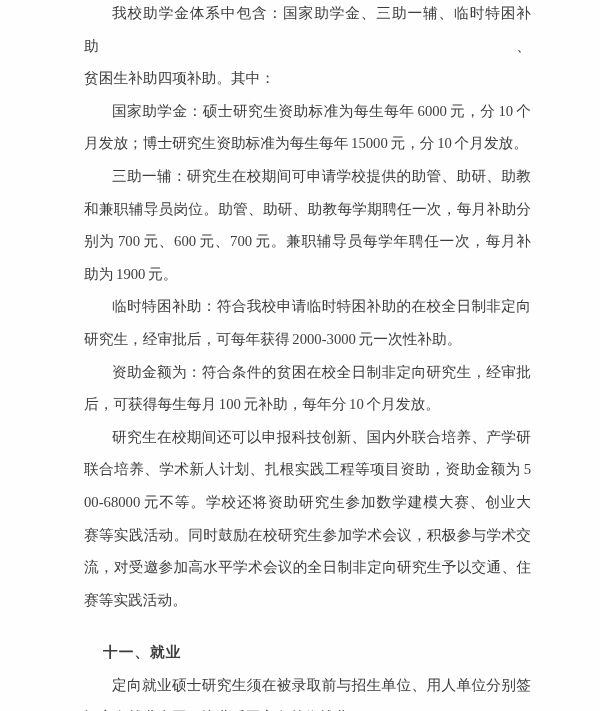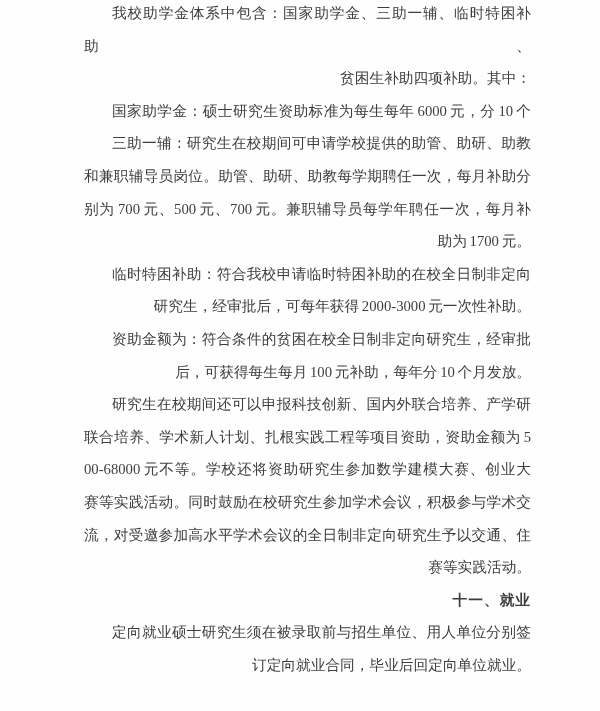--- a/index.html
+++ b/index.html
@@ -22,48 +22,50 @@
     left:84px;
     top:-3px;
     width:447px;
     font-size:14.7px;
     line-height:32.6px;
     color:var(--text-color);
     word-spacing:-1px;
   }
   .ln{
     white-space:nowrap;
-    text-align:right;
+    text-align:left;
   }
   .ln.justify{
     white-space:normal;
     text-align:justify;
     text-align-last:justify;
   }
   .ln.indent{
     text-indent:28px;
   }
   .ln.heading{
     font-weight:bold;
     text-indent:19px;
     letter-spacing:1px;
+    margin-top:20px;
   }
 </style>
 </head>
 <body>
 
 <div class="page">
   <div class="doc-body" id="doc-body">
       <div class="ln indent justify">我校助学金体系中包含：国家助学金、三助一辅、临时特困补助、</div>
       <div class="ln">贫困生补助四项补助。其中：</div>
       <div class="ln indent justify">国家助学金：硕士研究生资助标准为每生每年 6000 元，分 10 个</div>
+      <div class="ln">月发放；博士研究生资助标准为每生每年 15000 元，分 10 个月发放。</div>
       <div class="ln indent justify">三助一辅：研究生在校期间可申请学校提供的助管、助研、助教</div>
       <div class="ln justify">和兼职辅导员岗位。助管、助研、助教每学期聘任一次，每月补助分</div>
-      <div class="ln justify">别为 700 元、500 元、700 元。兼职辅导员每学年聘任一次，每月补</div>
-      <div class="ln">助为 1700 元。</div>
+      <div class="ln justify">别为 700 元、600 元、700 元。兼职辅导员每学年聘任一次，每月补</div>
+      <div class="ln">助为 1900 元。</div>
       <div class="ln indent justify">临时特困补助：符合我校申请临时特困补助的在校全日制非定向</div>
       <div class="ln">研究生，经审批后，可每年获得 2000-3000 元一次性补助。</div>
       <div class="ln indent justify">资助金额为：符合条件的贫困在校全日制非定向研究生，经审批</div>
       <div class="ln">后，可获得每生每月 100 元补助，每年分 10 个月发放。</div>
       <div class="ln indent justify">研究生在校期间还可以申报科技创新、国内外联合培养、产学研</div>
       <div class="ln justify">联合培养、学术新人计划、扎根实践工程等项目资助，资助金额为 5</div>
       <div class="ln justify">00-68000 元不等。学校还将资助研究生参加数学建模大赛、创业大</div>
       <div class="ln justify">赛等实践活动。同时鼓励在校研究生参加学术会议，积极参与学术交</div>
       <div class="ln justify">流，对受邀参加高水平学术会议的全日制非定向研究生予以交通、住</div>
       <div class="ln">赛等实践活动。</div>

